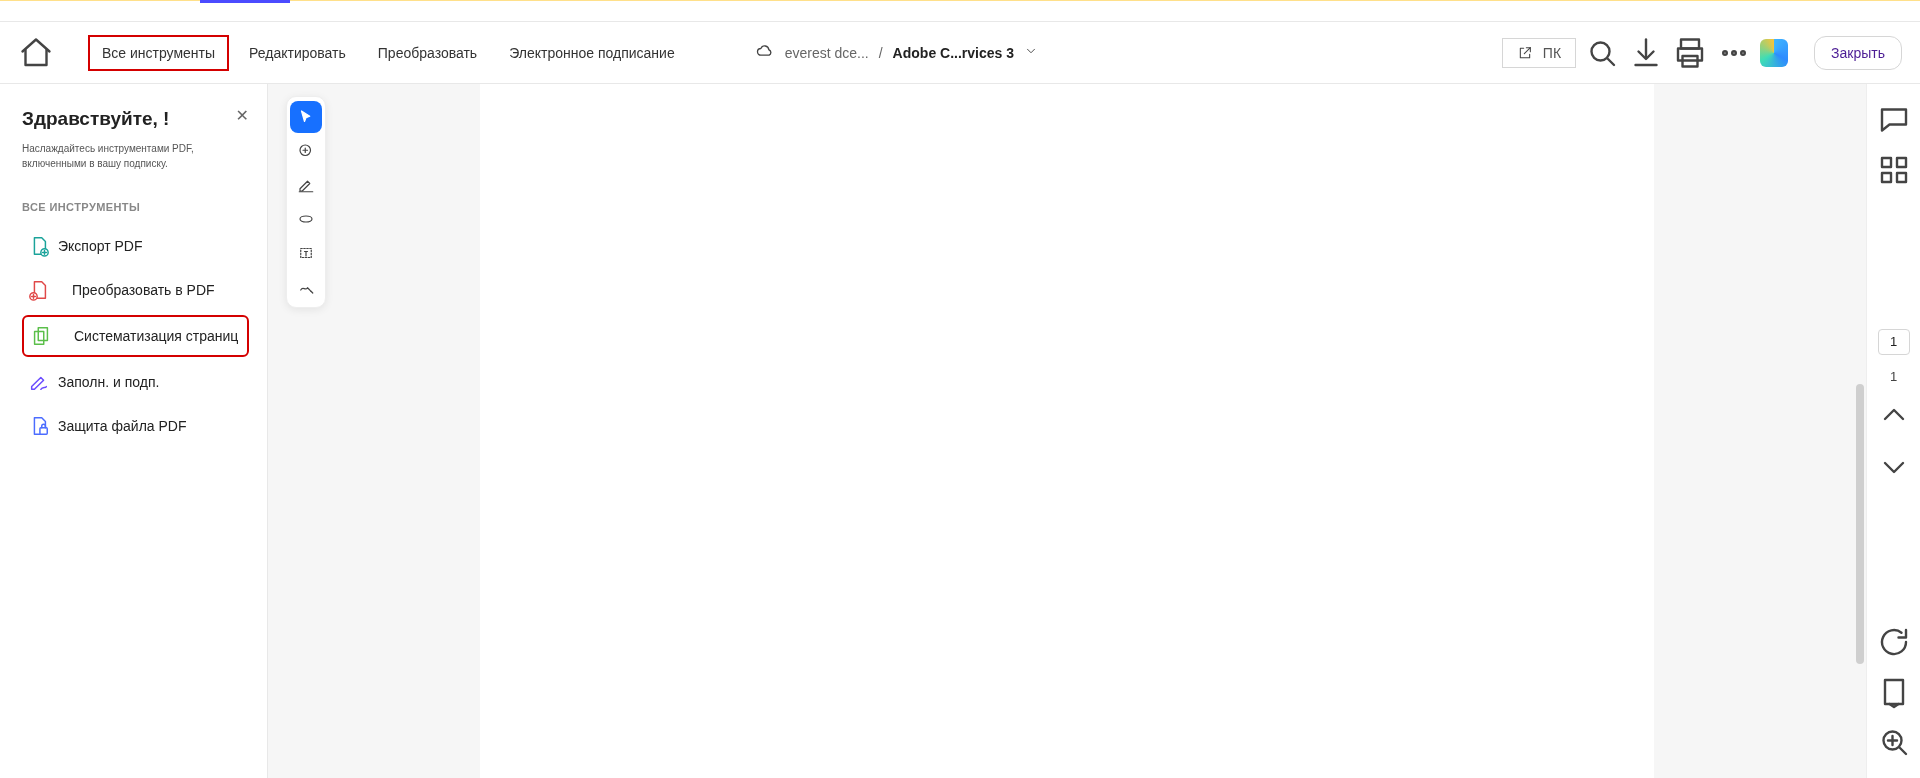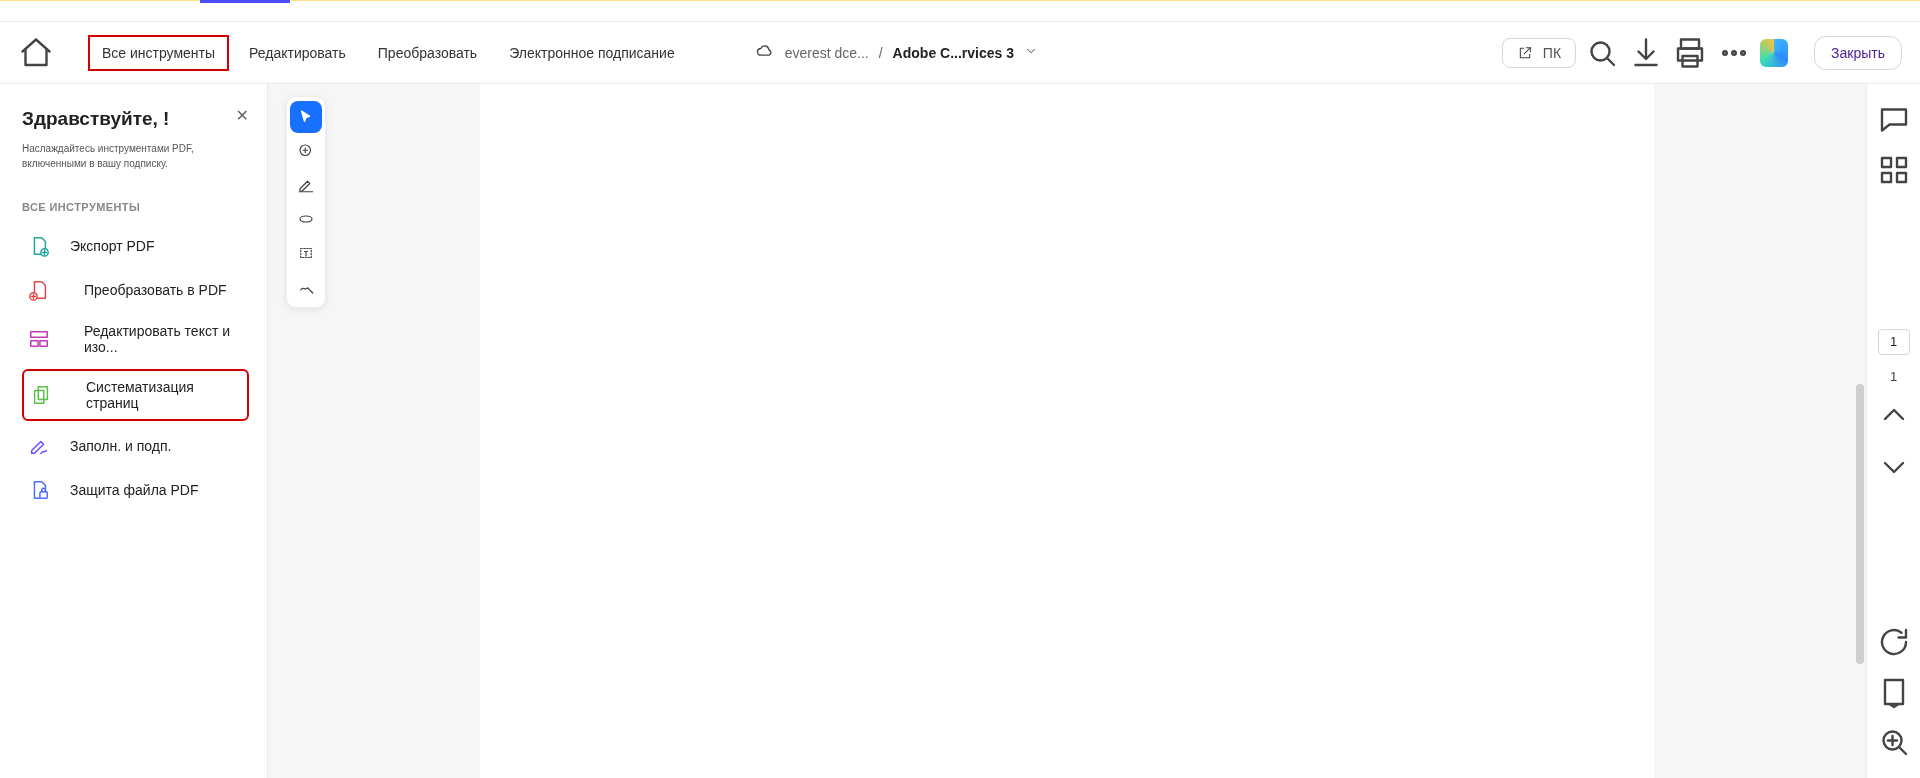--- a/index.html
+++ b/index.html
@@ -6,32 +6,32 @@
 body { font-family: -apple-system, "Segoe UI", Arial, sans-serif; font-size: 14px; color: #222; background:#fff; width:1920px; height:778px; overflow:hidden; }
 .thin-tab { position:absolute; top:0; left:200px; width:90px; height:3px; background:#4b4bff; }
 .yellow-line { position:absolute; top:0; left:0; right:0; height:1px; background:#ffe08a; }
 
 .topbar { position:absolute; top:21px; left:0; right:0; height:63px; border-top:1px solid #e8e8e8; border-bottom:1px solid #e8e8e8; display:flex; align-items:center; padding:0 18px; gap:8px; }
 .icon-btn { width:36px; height:36px; display:flex; align-items:center; justify-content:center; border-radius:6px; cursor:pointer; }
 .menu-item { padding:8px 12px; color:#333; cursor:pointer; }
 .menu-item.boxed { border:2px solid #d40000; }
 .breadcrumb { display:flex; align-items:center; gap:10px; color:#666; margin-left:60px;justify-content:space-between; }
 .breadcrumb .doc { color:#222; font-weight:600; }
-.pk-btn { border:1px solid #d6d6d6; border-radius:8px; padding:6px 14px; display:flex; align-items:center; gap:10px; cursor:pointer; color:#555; margin-left:auto; }
+.pk-btn { border:1px solid #d6d6d6; border-radius:0; padding:6px 14px; display:flex; align-items:center; gap:10px; cursor:pointer; color:#555; margin-left:auto; }
 .avatar { width:28px; height:28px; border-radius:6px; background: conic-gradient(#3fb6ff,#2e8bff,#3fddb5,#f8c43a); }
 .close-btn { border:1px solid #d6d6d6; border-radius:12px; padding:8px 16px; cursor:pointer; color:#4c1d95; }
 
 .sidebar { position:absolute; top:84px; left:0; width:268px; bottom:0; border-right:1px solid #e8e8e8; padding:24px 18px 18px 22px; }
 .sidebar .close-x { position:absolute; top:22px; right:18px; color:#666; cursor:pointer; font-size:16px; }
 .greet { font-size:19px; font-weight:700; margin-bottom:12px; }
 .greet-sub { color:#555; font-size:10px; line-height:1.45; max-width:230px; margin-bottom:30px; }
 .section-label { font-size:11px; font-weight:700; letter-spacing:.4px; color:#888; margin-bottom:14px; }
 .tool-list { display:flex; flex-direction:column; gap:6px; }
 .boxed-red { border:2px solid #d40000; border-radius:2px; }
-.tool { display:flex; align-items:center; gap:20px; padding:8px 6px; cursor:pointer; border-radius:6px; }
+.tool { display:flex; align-items:center; gap:8px; padding:8px 6px; cursor:pointer; border-radius:6px; }
 .tool .ico { width:22px; height:22px; display:flex; align-items:center; justify-content:center; }
 .tool .ico svg { width:22px; height:22px; }
 .tool .indent { margin-left:14px; }
 
 .tool-rail { position:absolute; top:96px; left:286px; width:40px; background:#fff; border:1px solid #eee; border-radius:10px; box-shadow:0 2px 8px rgba(0,0,0,.08); display:flex; flex-direction:column; align-items:center; padding:4px; gap:2px; }
 .rail-btn { width:32px; height:32px; display:flex; align-items:center; justify-content:center; border-radius:8px; cursor:pointer; }
 .rail-btn.active { background:#1770ff; color:#fff; }
 .rail-btn svg { width:18px; height:18px; }
 
 .doc-area { position:absolute; top:84px; left:268px; right:54px; bottom:0; background:#fdfdfd; }
@@ -141,30 +141,20 @@
     <div class="tool">
       <span class="ico">
         <svg viewBox="0 0 24 24">
             <path stroke="#e04848" d="M7 3h8l4 4v14H7z"></path>
             <circle cx="6" cy="19" r="4" stroke="#e04848" fill="#fff"></circle>
             <path stroke="#e04848" d="M4 19h4M6 17v4"></path>
           </svg>
       </span>
       <span class="indent">Преобразовать в PDF</span>
     </div>
-    <div class="tool">
-      <span class="ico">
-        <svg viewBox="0 0 24 24">
-            <rect x="3" y="4" width="18" height="6" stroke="#c23ab0"></rect>
-            <rect x="3" y="14" width="8" height="6" stroke="#c23ab0"></rect>
-            <rect x="13" y="14" width="8" height="6" stroke="#c23ab0"></rect>
-          </svg>
-      </span>
-      <span class="indent">Редактировать текст и изо...</span>
-    </div>
     <div class="tool boxed-red">
       <span class="ico">
         <svg viewBox="0 0 24 24">
             <rect x="9" y="3" width="10" height="14" stroke="#5bbf4a"></rect>
             <rect x="5" y="7" width="10" height="14" stroke="#5bbf4a"></rect>
           </svg>
       </span>
       <span class="indent">Систематизация страниц</span>
     </div>
     <div class="tool">

